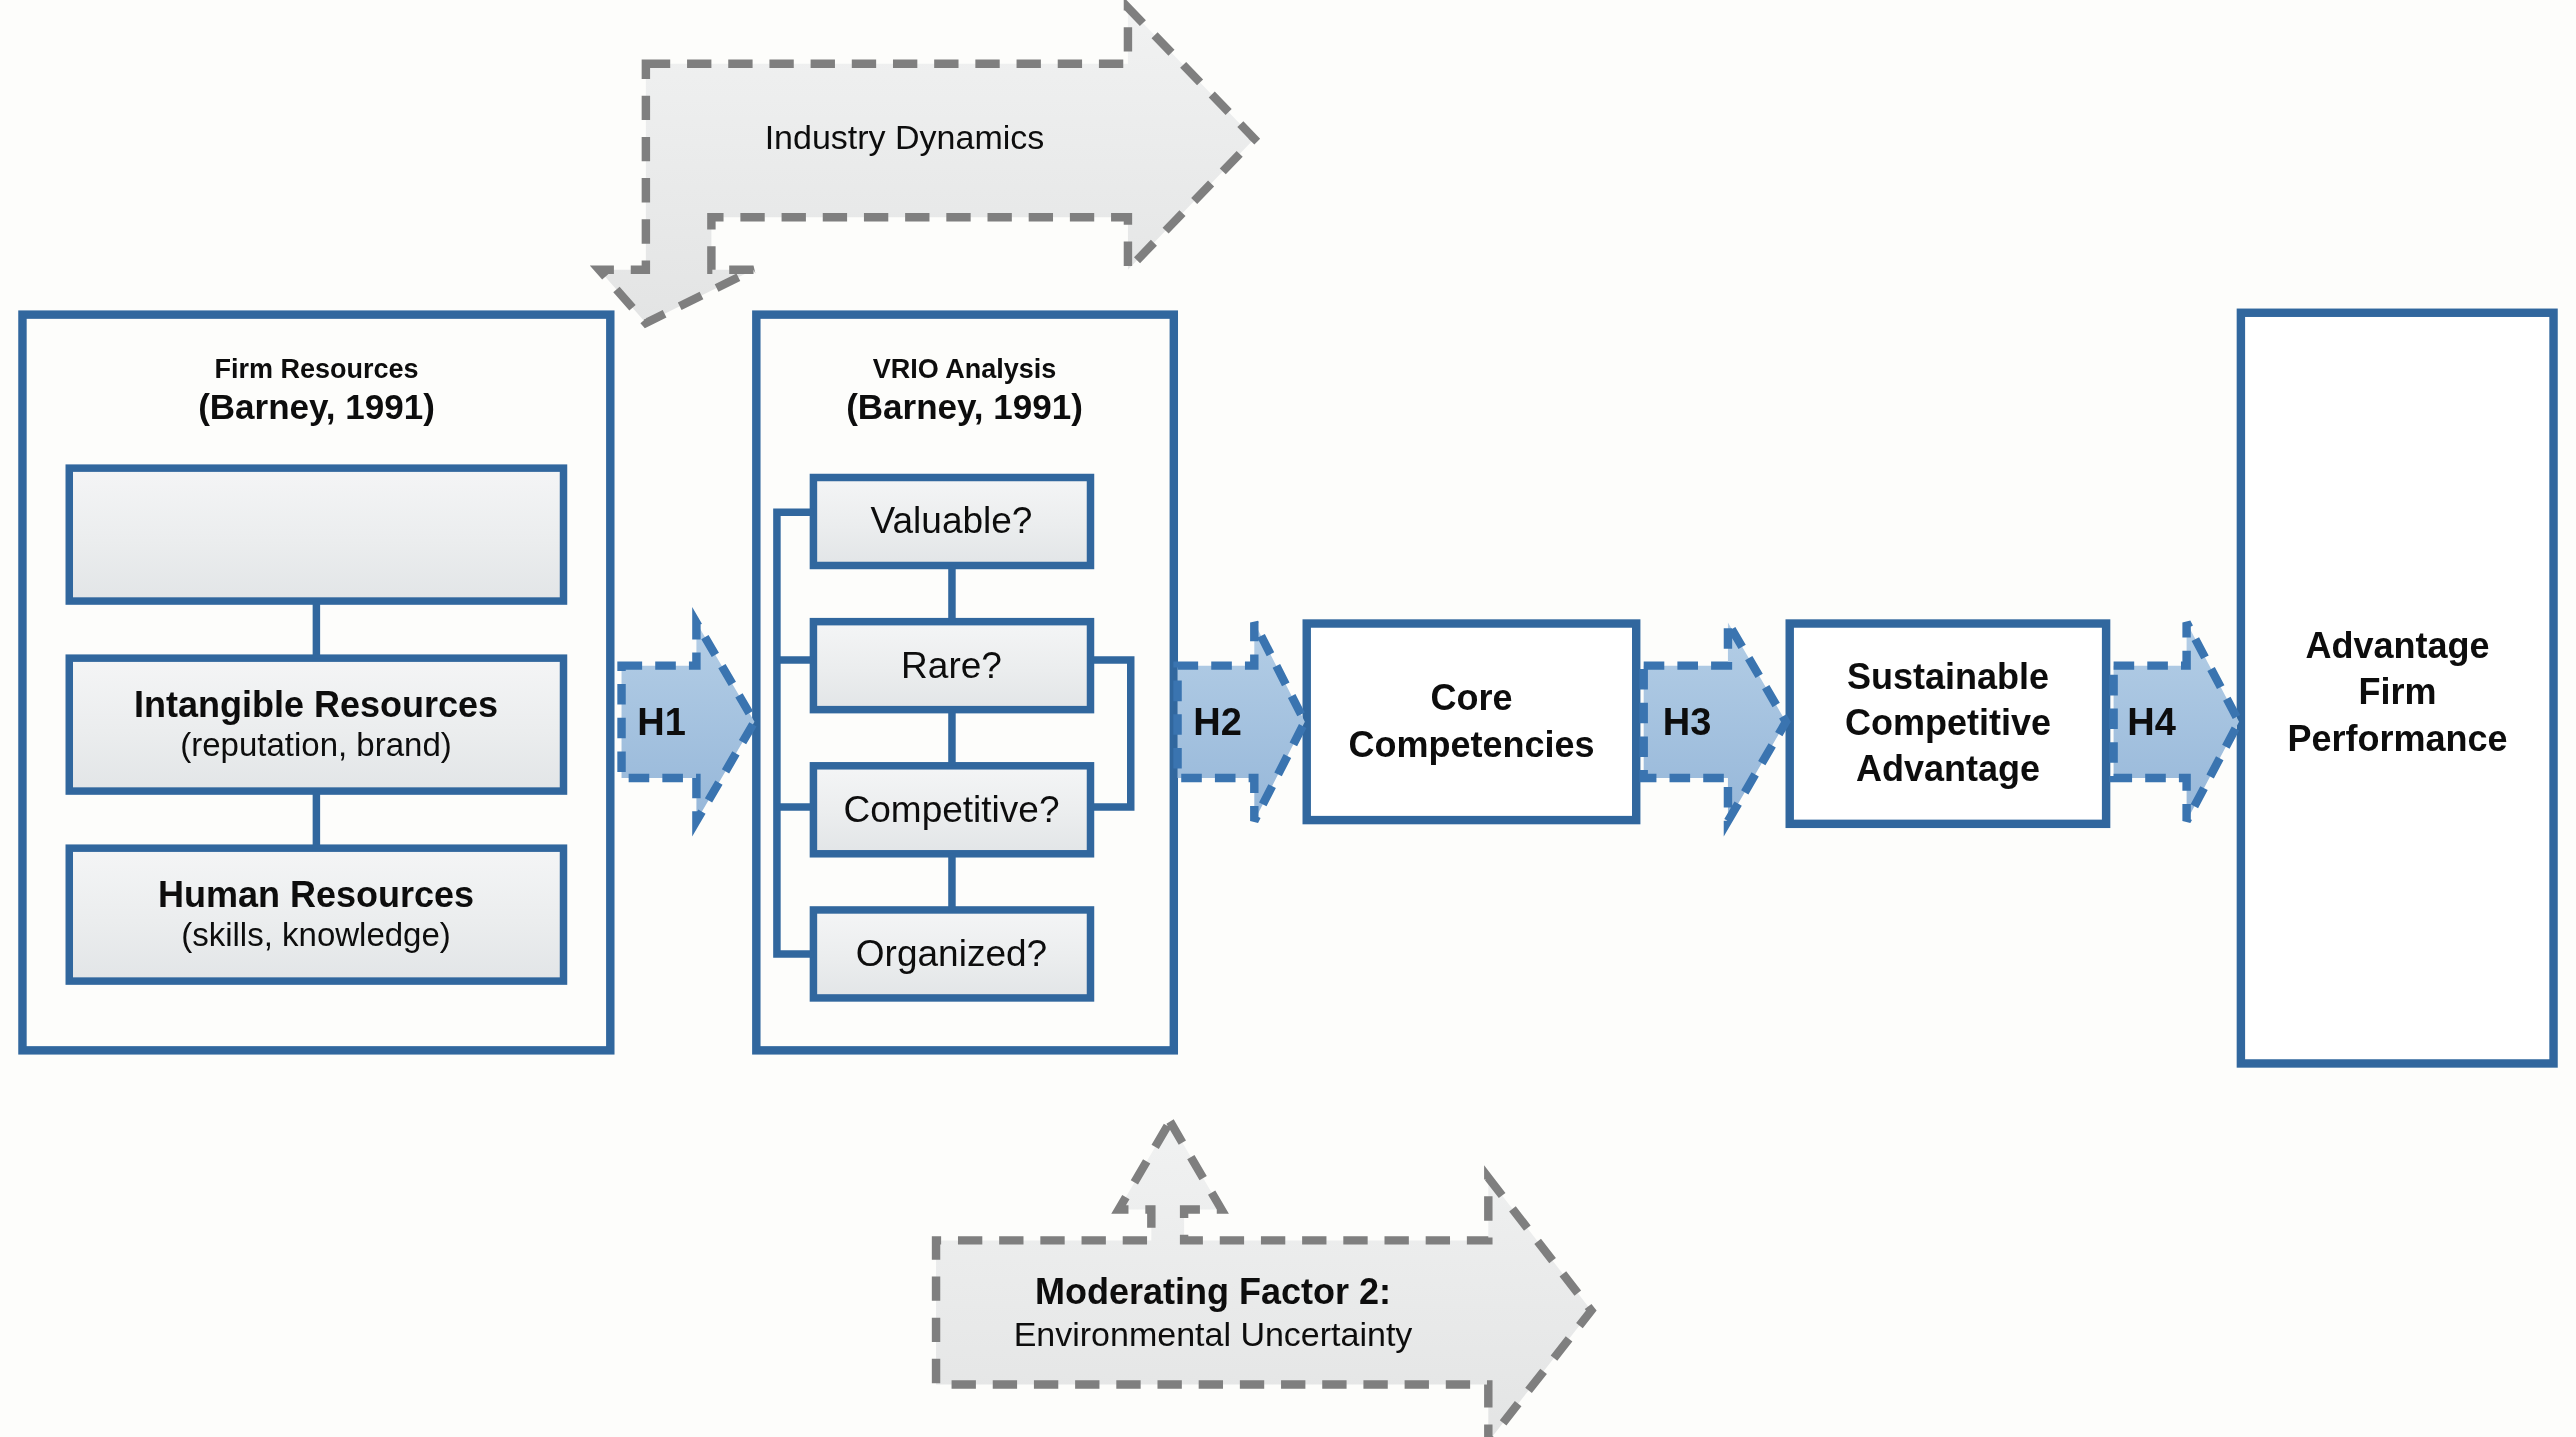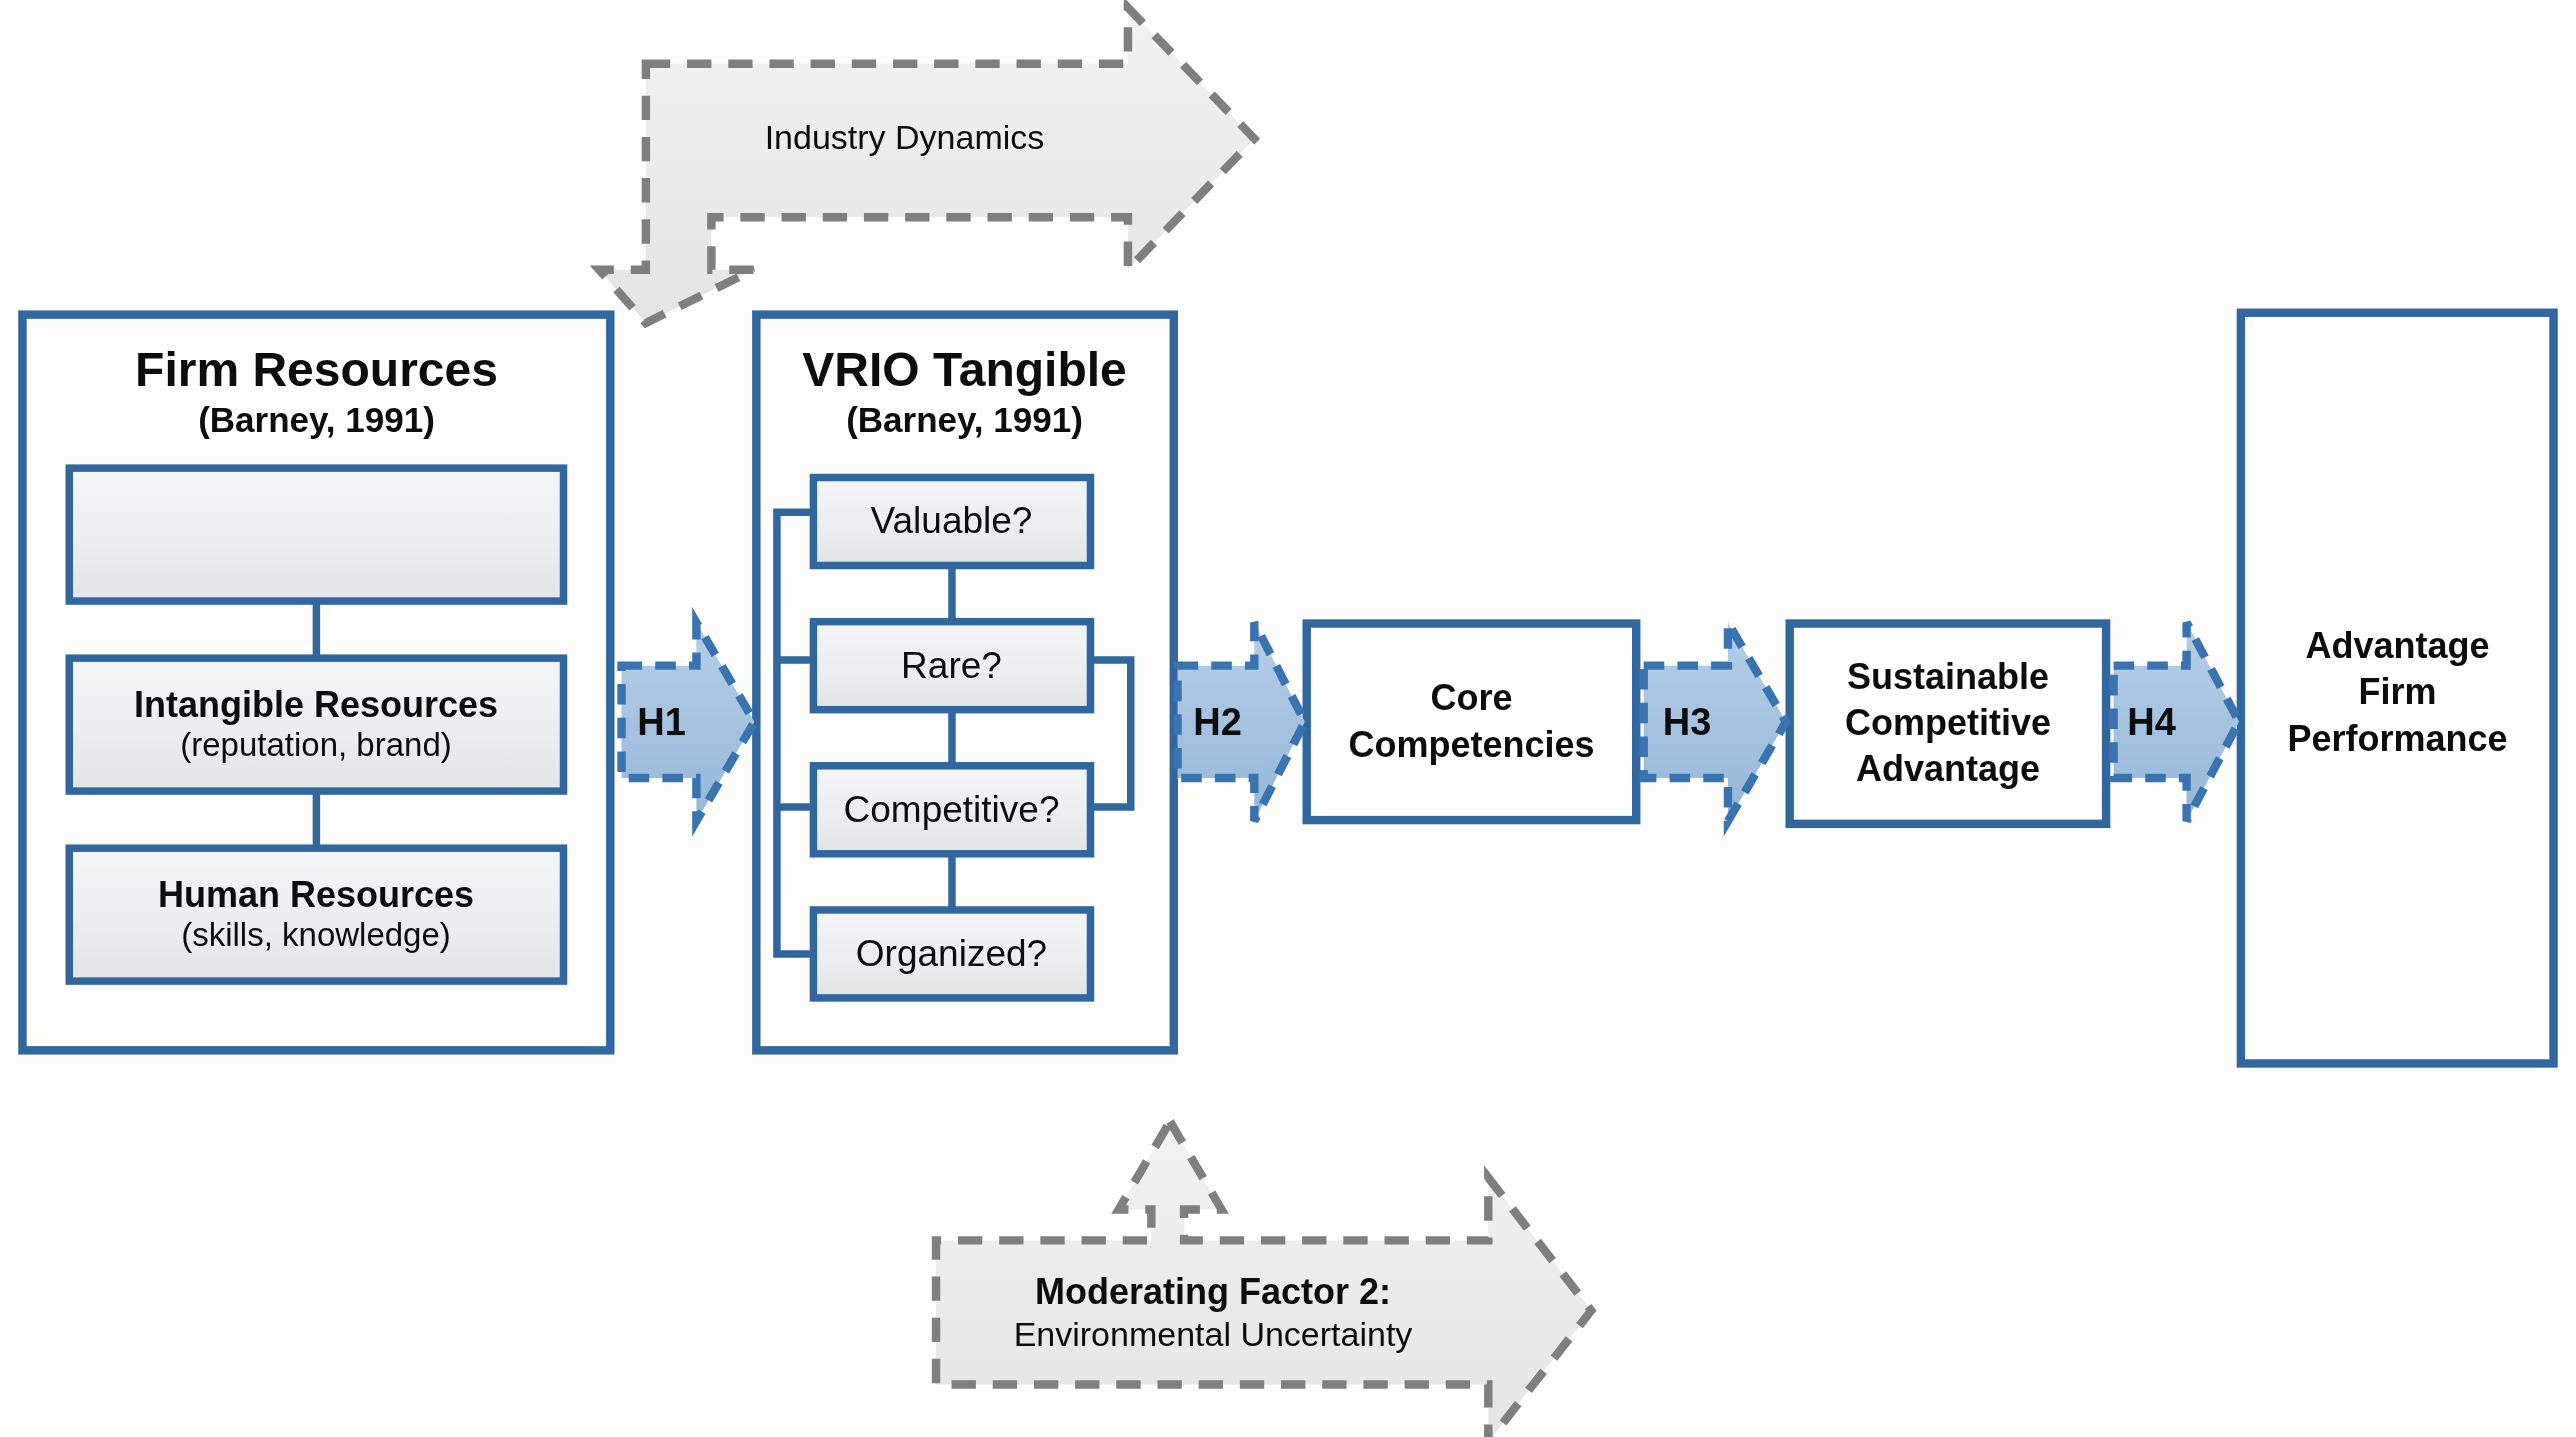--- a/index.html
+++ b/index.html
@@ -30,21 +30,21 @@
     flex-direction: column;
     align-items: center;
     justify-content: center;
     text-align: center;
     color: #0d0d0d;
     line-height: 1.18;
     pointer-events: none;
   }
 
   
-  .title-main   { font-size: 48px; font-weight: bold; text-align: right; }
+  .title-main   { font-size: 27px; font-weight: bold; text-align: right; }
   .title-sub    { font-size: 35px; font-weight: bold; }
 
   
   .inner-strong { font-size: 36px; font-weight: bold; }
   .inner-sub    { font-size: 33px; font-weight: normal; }
 
   
   .vrio-txt     { font-size: 37px; font-weight: normal; }
 
   
@@ -179,21 +179,21 @@
     <span class="inner-strong">Human Resources</span>
     <span class="inner-sub">(skills, knowledge)</span>
   </div>
 
   <div class="lbl" style="left:69px; top:658px; width:494px; height:133px;">
     <span class="inner-strong">Intangible Resources</span>
     <span class="inner-sub">(reputation, brand)</span>
   </div>
 
   <div class="lbl" style="left:756px; top:335px; width:417px; height:112px;">
-    <span class="title-main">VRIO Tangible</span>
+    <span class="title-main">VRIO Analysis</span>
     <span class="title-sub">(Barney, 1991)</span>
   </div>
 
   <div class="lbl" style="left:813px; top:477px; width:277px; height:88px;">
     <span class="vrio-txt">Valuable?</span>
   </div>
   <div class="lbl" style="left:813px; top:622px; width:277px; height:88px;">
     <span class="vrio-txt">Rare?</span>
   </div>
   <div class="lbl" style="left:813px; top:766px; width:277px; height:88px;">

